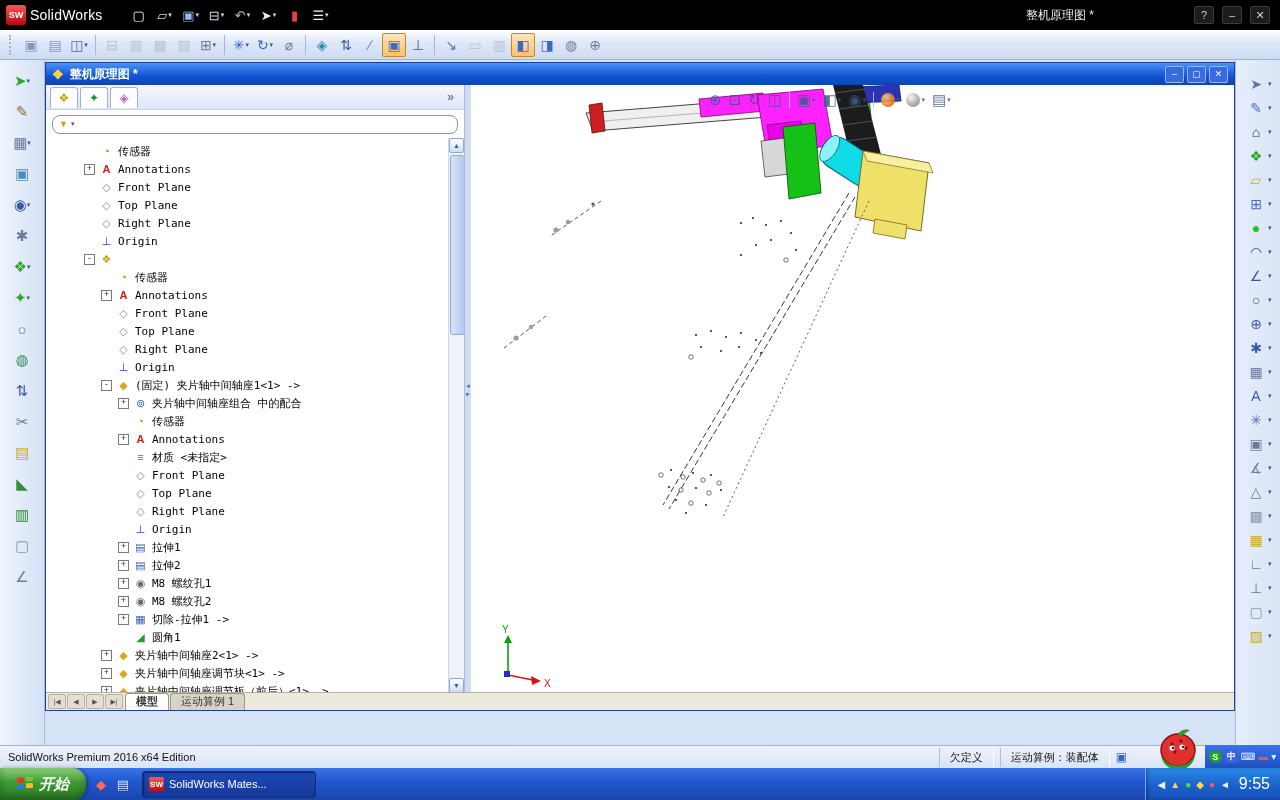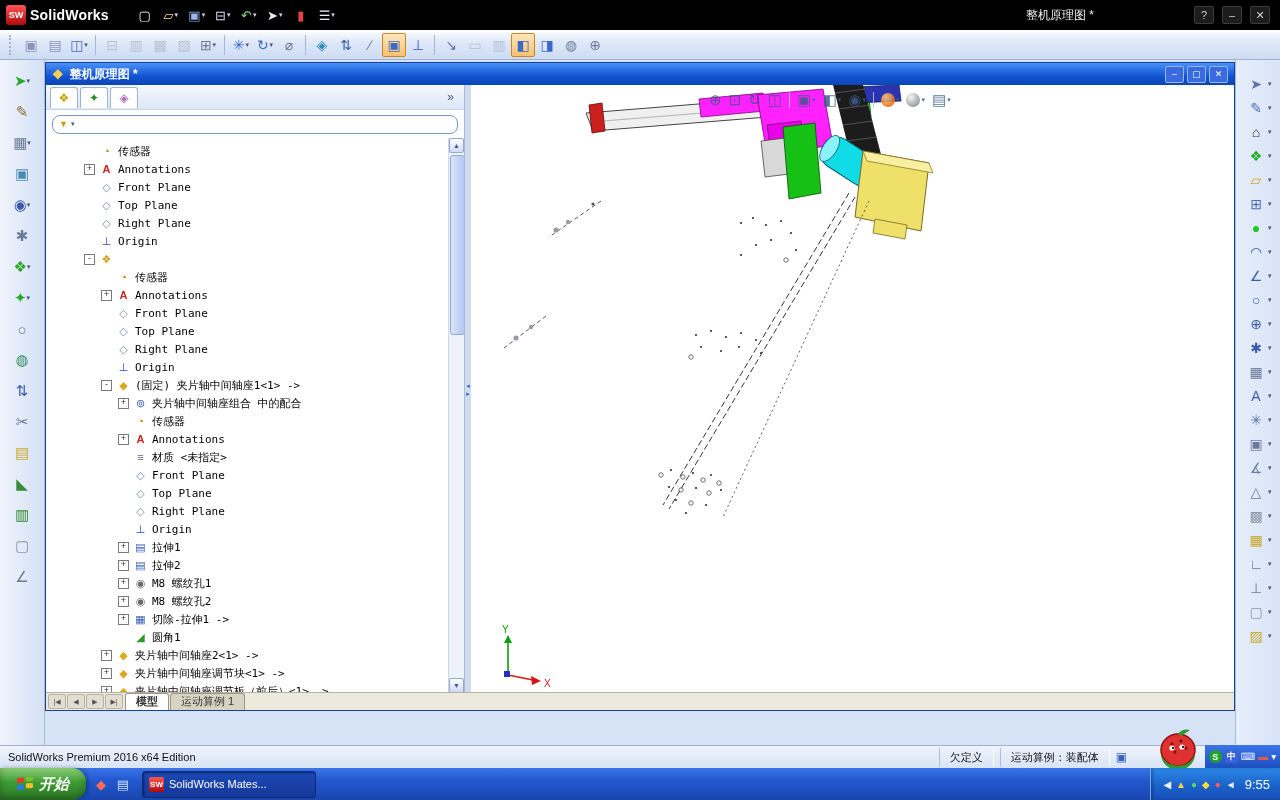--- a/index.html
+++ b/index.html
@@ -5,21 +5,21 @@
   html,body{margin:0;padding:0;width:1280px;height:800px;overflow:hidden;
     font-family:"Liberation Sans",sans-serif;background:#d6e2f5;}
   #root{position:relative;width:1280px;height:768px;padding-left:32px;}
 
   
   #menubar{position:absolute;left:0;top:0;width:1280px;height:30px;background:#000;
     display:flex;align-items:center;color:#fff;font-size:12px;}
   .logo{display:flex;align-items:center;gap:4px;padding:0 10px 0 6px;}
   .logo-badge{width:20px;height:20px;background:linear-gradient(#f55,#b10a0a);color:#fff;
     font-size:9px;font-weight:bold;display:flex;align-items:center;justify-content:center;border-radius:3px;}
-  .logo-text{font-weight:bold;font-size:14px;letter-spacing:.2px;}
+  .logo-text{font-weight:normal;font-size:14px;letter-spacing:.2px;}
   #menus{display:flex;height:100%;align-items:center;}
   .menu-item{padding:0 9px;height:22px;display:flex;align-items:center;cursor:default;}
   #mb-icons{display:flex;align-items:center;margin-left:14px;gap:2px;}
   #mb-icons .tb-btn .glyph{font-size:13px;}
   .mb-title{margin-left:auto;margin-right:100px;font-size:12px;color:#efefef;}
   #win-controls{display:flex;gap:8px;padding-right:10px;}
   .win-ctl{width:18px;height:16px;display:flex;align-items:center;justify-content:center;
     color:#cfcfcf;font-size:11px;background:#1c1c1c;border:1px solid #3c3c3c;border-radius:2px;}
 
   
@@ -150,21 +150,21 @@
   #quick{display:flex;align-items:center;gap:4px;padding:0 6px;}
   .ql{width:18px;height:18px;display:flex;align-items:center;justify-content:center;font-size:13px;}
   .task-btn{height:25px;width:160px;margin-left:4px;background:linear-gradient(#1c49b4,#16389a);
     border:1px solid #0e2a78;border-radius:3px;display:flex;align-items:center;gap:5px;padding:0 6px;
     color:#fff;font-size:11px;box-shadow:inset 1px 1px 2px rgba(0,0,0,.45);}
   .task-badge{width:15px;height:15px;background:linear-gradient(#f55,#b10a0a);border-radius:2px;
     font-size:8px;font-weight:bold;display:flex;align-items:center;justify-content:center;}
   #tray{margin-left:auto;height:32px;display:flex;align-items:center;gap:5px;padding:0 10px 0 12px;
     background:linear-gradient(#2a8ae8,#1a5ec8 60%,#1850b8);border-left:1px solid #7aa6e8;box-shadow:inset 2px 0 3px rgba(0,0,0,.25);}
   .tray-ic{font-size:10px;color:#eaf2ff;display:flex;align-items:center;}
-  #clock{color:#fff;font-size:13px;margin-left:4px;}
+  #clock{color:#fff;font-size:16px;margin-left:4px;}
 </style>
 </head>
 <body>
 
 <div id="root">
 
   <div id="menubar">
     <div class="logo">
       <span class="logo-badge">SW</span>
       <span class="logo-text">SolidWorks</span>

